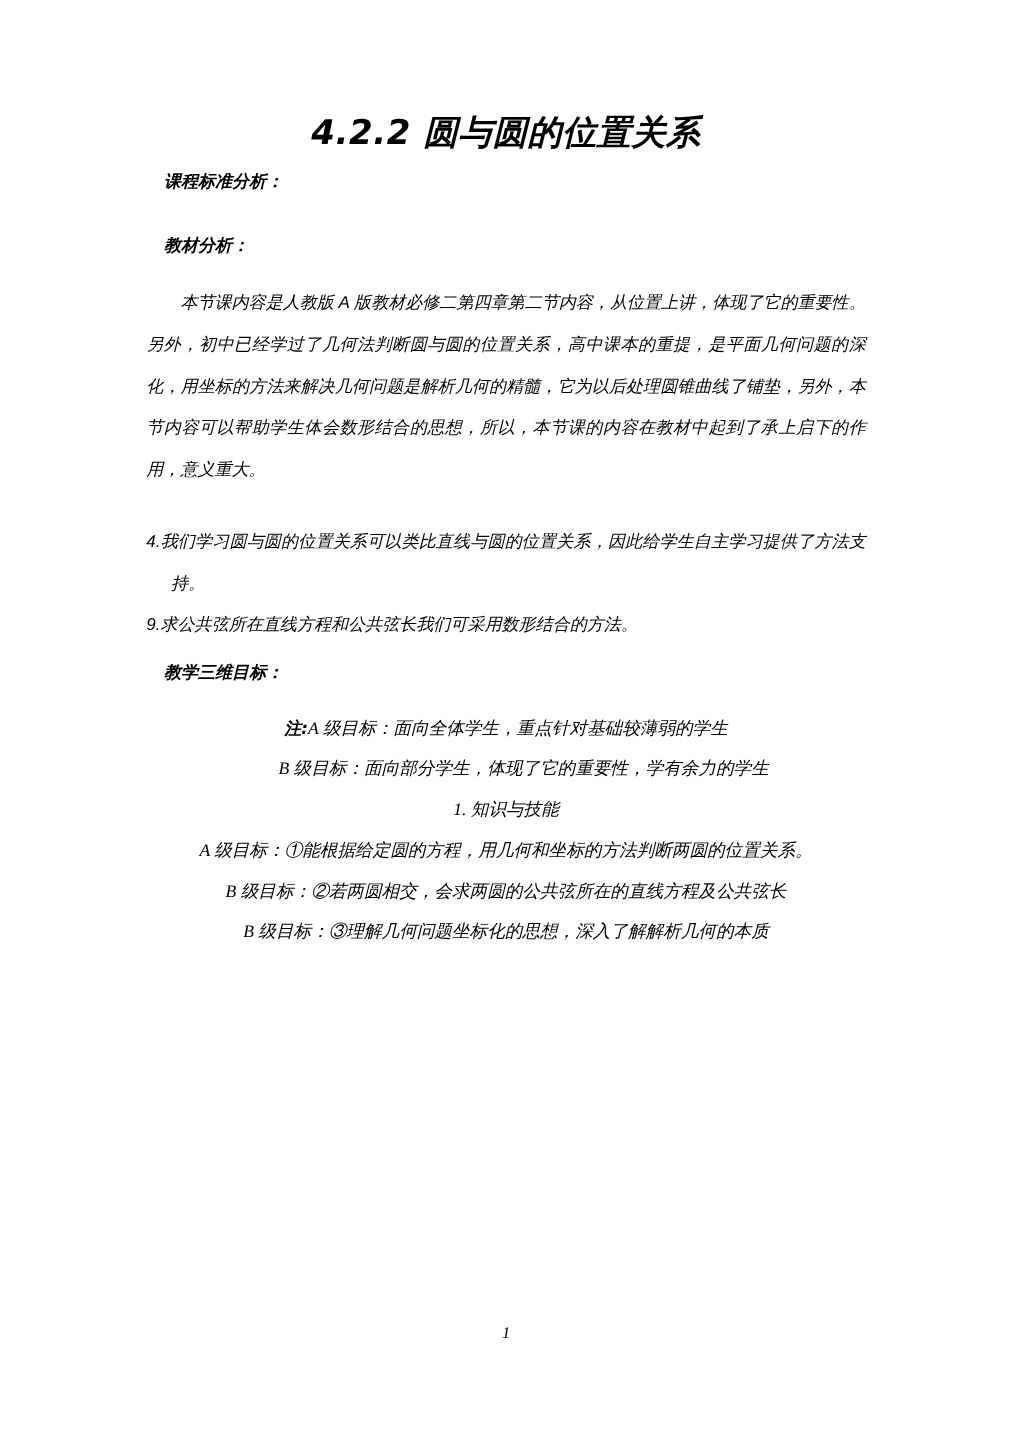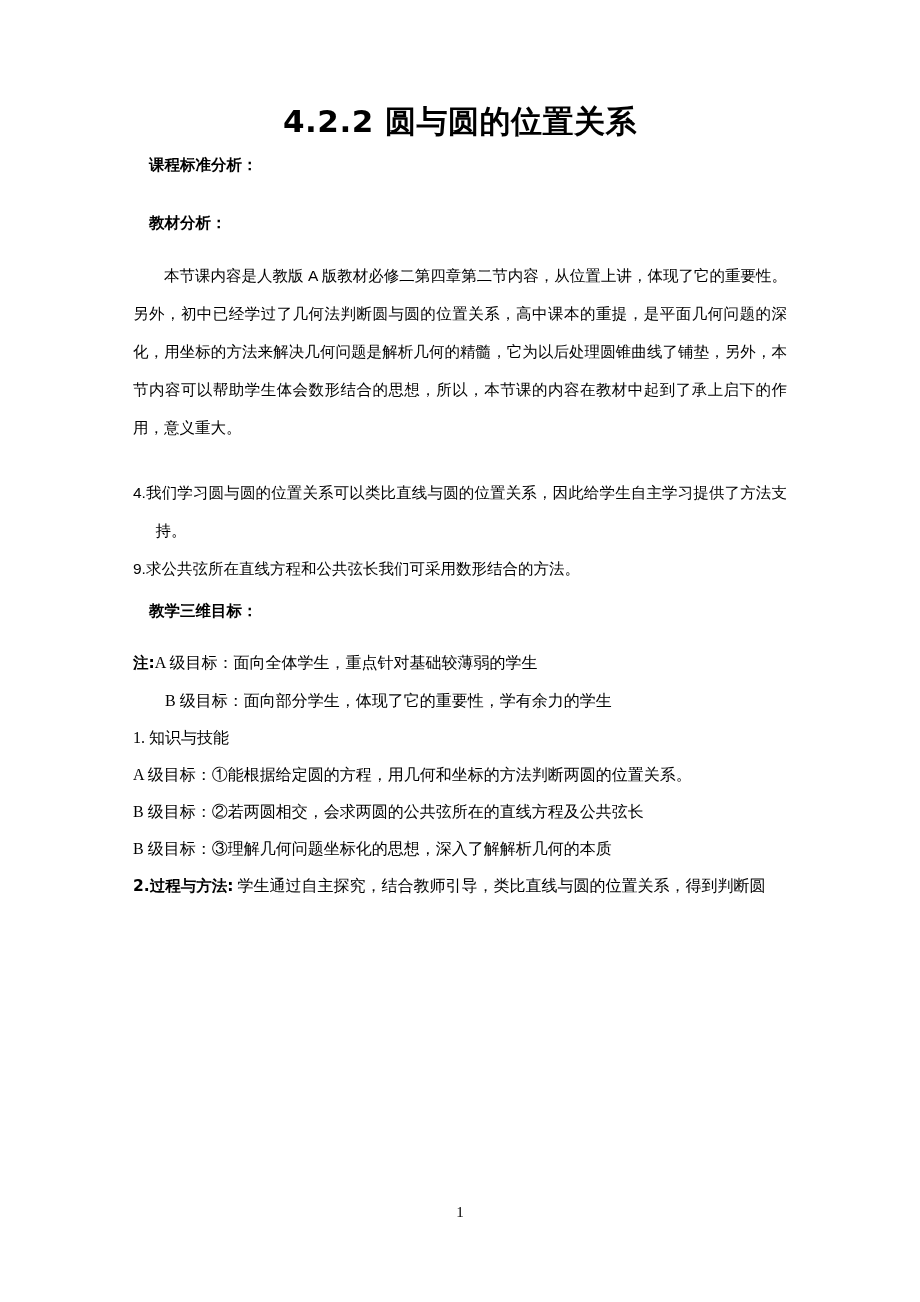--- a/index.html
+++ b/index.html
@@ -12,20 +12,21 @@
     font-family: "DejaVu Sans", sans-serif;
     color: #000000;
   }
   .page {
     position: relative;
     width: 920px;
     height: 1302px;
     background: #ffffff;
     overflow: hidden;
     box-sizing: border-box;
+    font-style: italic;
   }
   .content {
     position: absolute;
     left: 133px;
     top: 0;
     width: 654px;
   }
   
   .doc-title {
     font-family: "DejaVu Sans", sans-serif;
@@ -64,20 +65,21 @@
     text-indent: -1.45em;
   }
   
   .serif-line {
     font-family: "Liberation Serif", "DejaVu Serif", serif;
     font-size: 16px;
     line-height: 37px;
     margin: 0;
     padding: 0;
     white-space: normal;
+    text-align: center;
   }
   .serif-line.indent1 { text-indent: 2em; }
   .bold-serif {
     font-family: "DejaVu Sans", sans-serif;
     font-weight: bold;
     font-size: 15.5px;
   }
   
   .gap-head-top   { margin-top: 18px; }
   .gap-head-top-s { margin-top: 12px; }
@@ -126,19 +128,18 @@
     <p class="serif-line indent1">B 级目标：面向部分学生，体现了它的重要性，学有余力的学生</p>
 
     <p class="serif-line">1. 知识与技能</p>
 
     <p class="serif-line">A 级目标：①能根据给定圆的方程，用几何和坐标的方法判断两圆的位置关系。</p>
 
     <p class="serif-line">B 级目标：②若两圆相交，会求两圆的公共弦所在的直线方程及公共弦长</p>
 
     <p class="serif-line">B 级目标：③理解几何问题坐标化的思想，深入了解解析几何的本质</p>
 
-    <p class="serif-line"><span class="bold-serif">2.过程与方法:</span><span> 学生通过自主探究，结合教师引导，类比直线与圆的位置关系，得到判断圆</span></p>
 
   </div>
 
   <div class="page-number">1</div>
 
 </div>
 
 </body></html>

